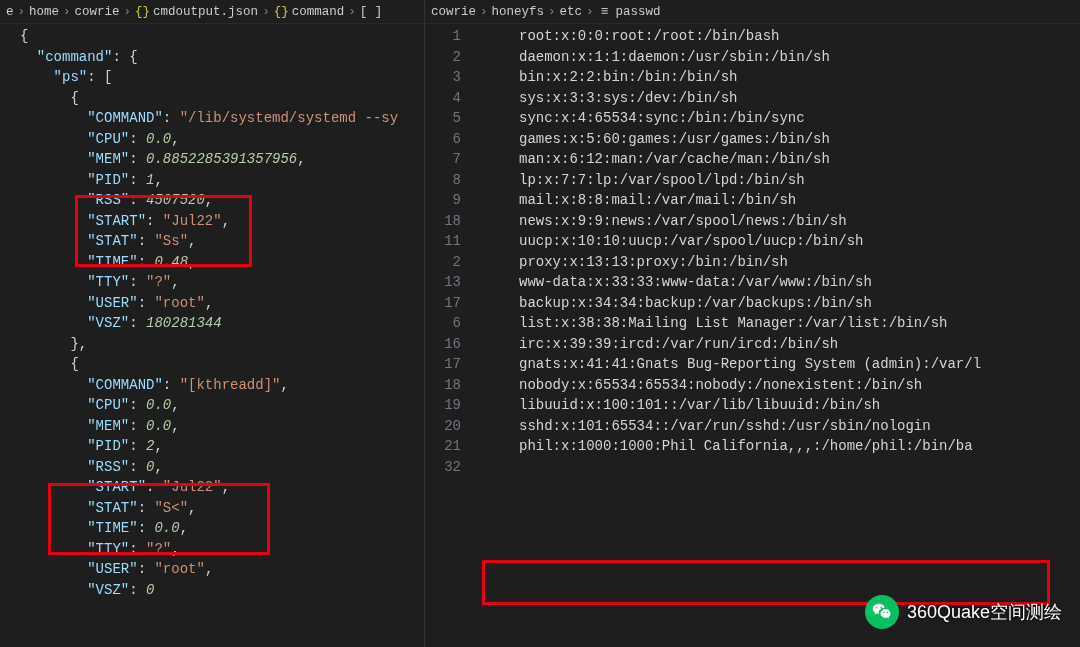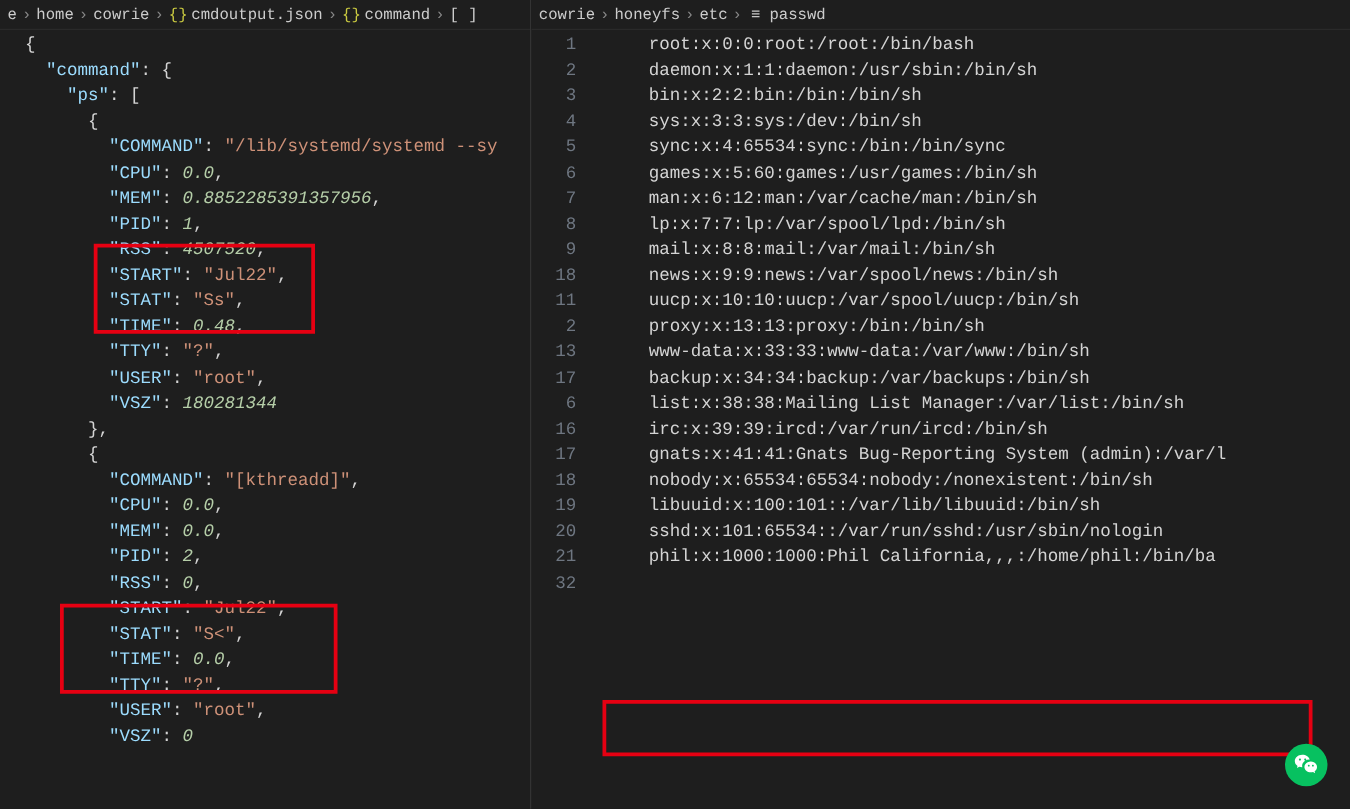--- a/index.html
+++ b/index.html
@@ -196,13 +196,14 @@
 <div class="hi-box" id="hi-left1" style="top: 195px; left: 75px; width: 177px; height: 72px;"></div>
 <div class="hi-box" id="hi-left2" style="top: 483px; left: 48px; width: 222px; height: 72px;"></div>
 <div class="hi-box" id="hi-right1" style="top: 560px; left: 482px; width: 568px; height: 45px;"></div>
 
 <div class="watermark">
   <span class="wm-badge">
     <svg viewBox="0 0 24 24">
         <path d="M8.5 3C4.9 3 2 5.5 2 8.6c0 1.7.9 3.2 2.4 4.2l-.6 1.9 2.2-1.1c.7.2 1.5.3 2.3.3h.3c-.1-.4-.2-.8-.2-1.2 0-3 2.9-5.4 6.4-5.4h.3C14.4 4.8 11.7 3 8.5 3zm-2 3.4c.5 0 .9.4.9.9s-.4.9-.9.9-.9-.4-.9-.9.4-.9.9-.9zm4.6 0c.5 0 .9.4.9.9s-.4.9-.9.9-.9-.4-.9-.9.4-.9.9-.9zM16 9c-3.1 0-5.6 2.1-5.6 4.7s2.5 4.7 5.6 4.7c.6 0 1.3-.1 1.9-.3l1.9 1-.5-1.7c1.3-.9 2.1-2.2 2.1-3.7C21.4 11.1 19 9 16 9zm-1.8 2.8c.4 0 .8.3.8.8s-.3.8-.8.8-.8-.3-.8-.8.4-.8.8-.8zm3.6 0c.4 0 .8.3.8.8s-.3.8-.8.8-.8-.3-.8-.8.4-.8.8-.8z"></path>
       </svg>
   </span>
+  <span>360Quake空间测绘</span>
 </div>
 
 </body></html>

